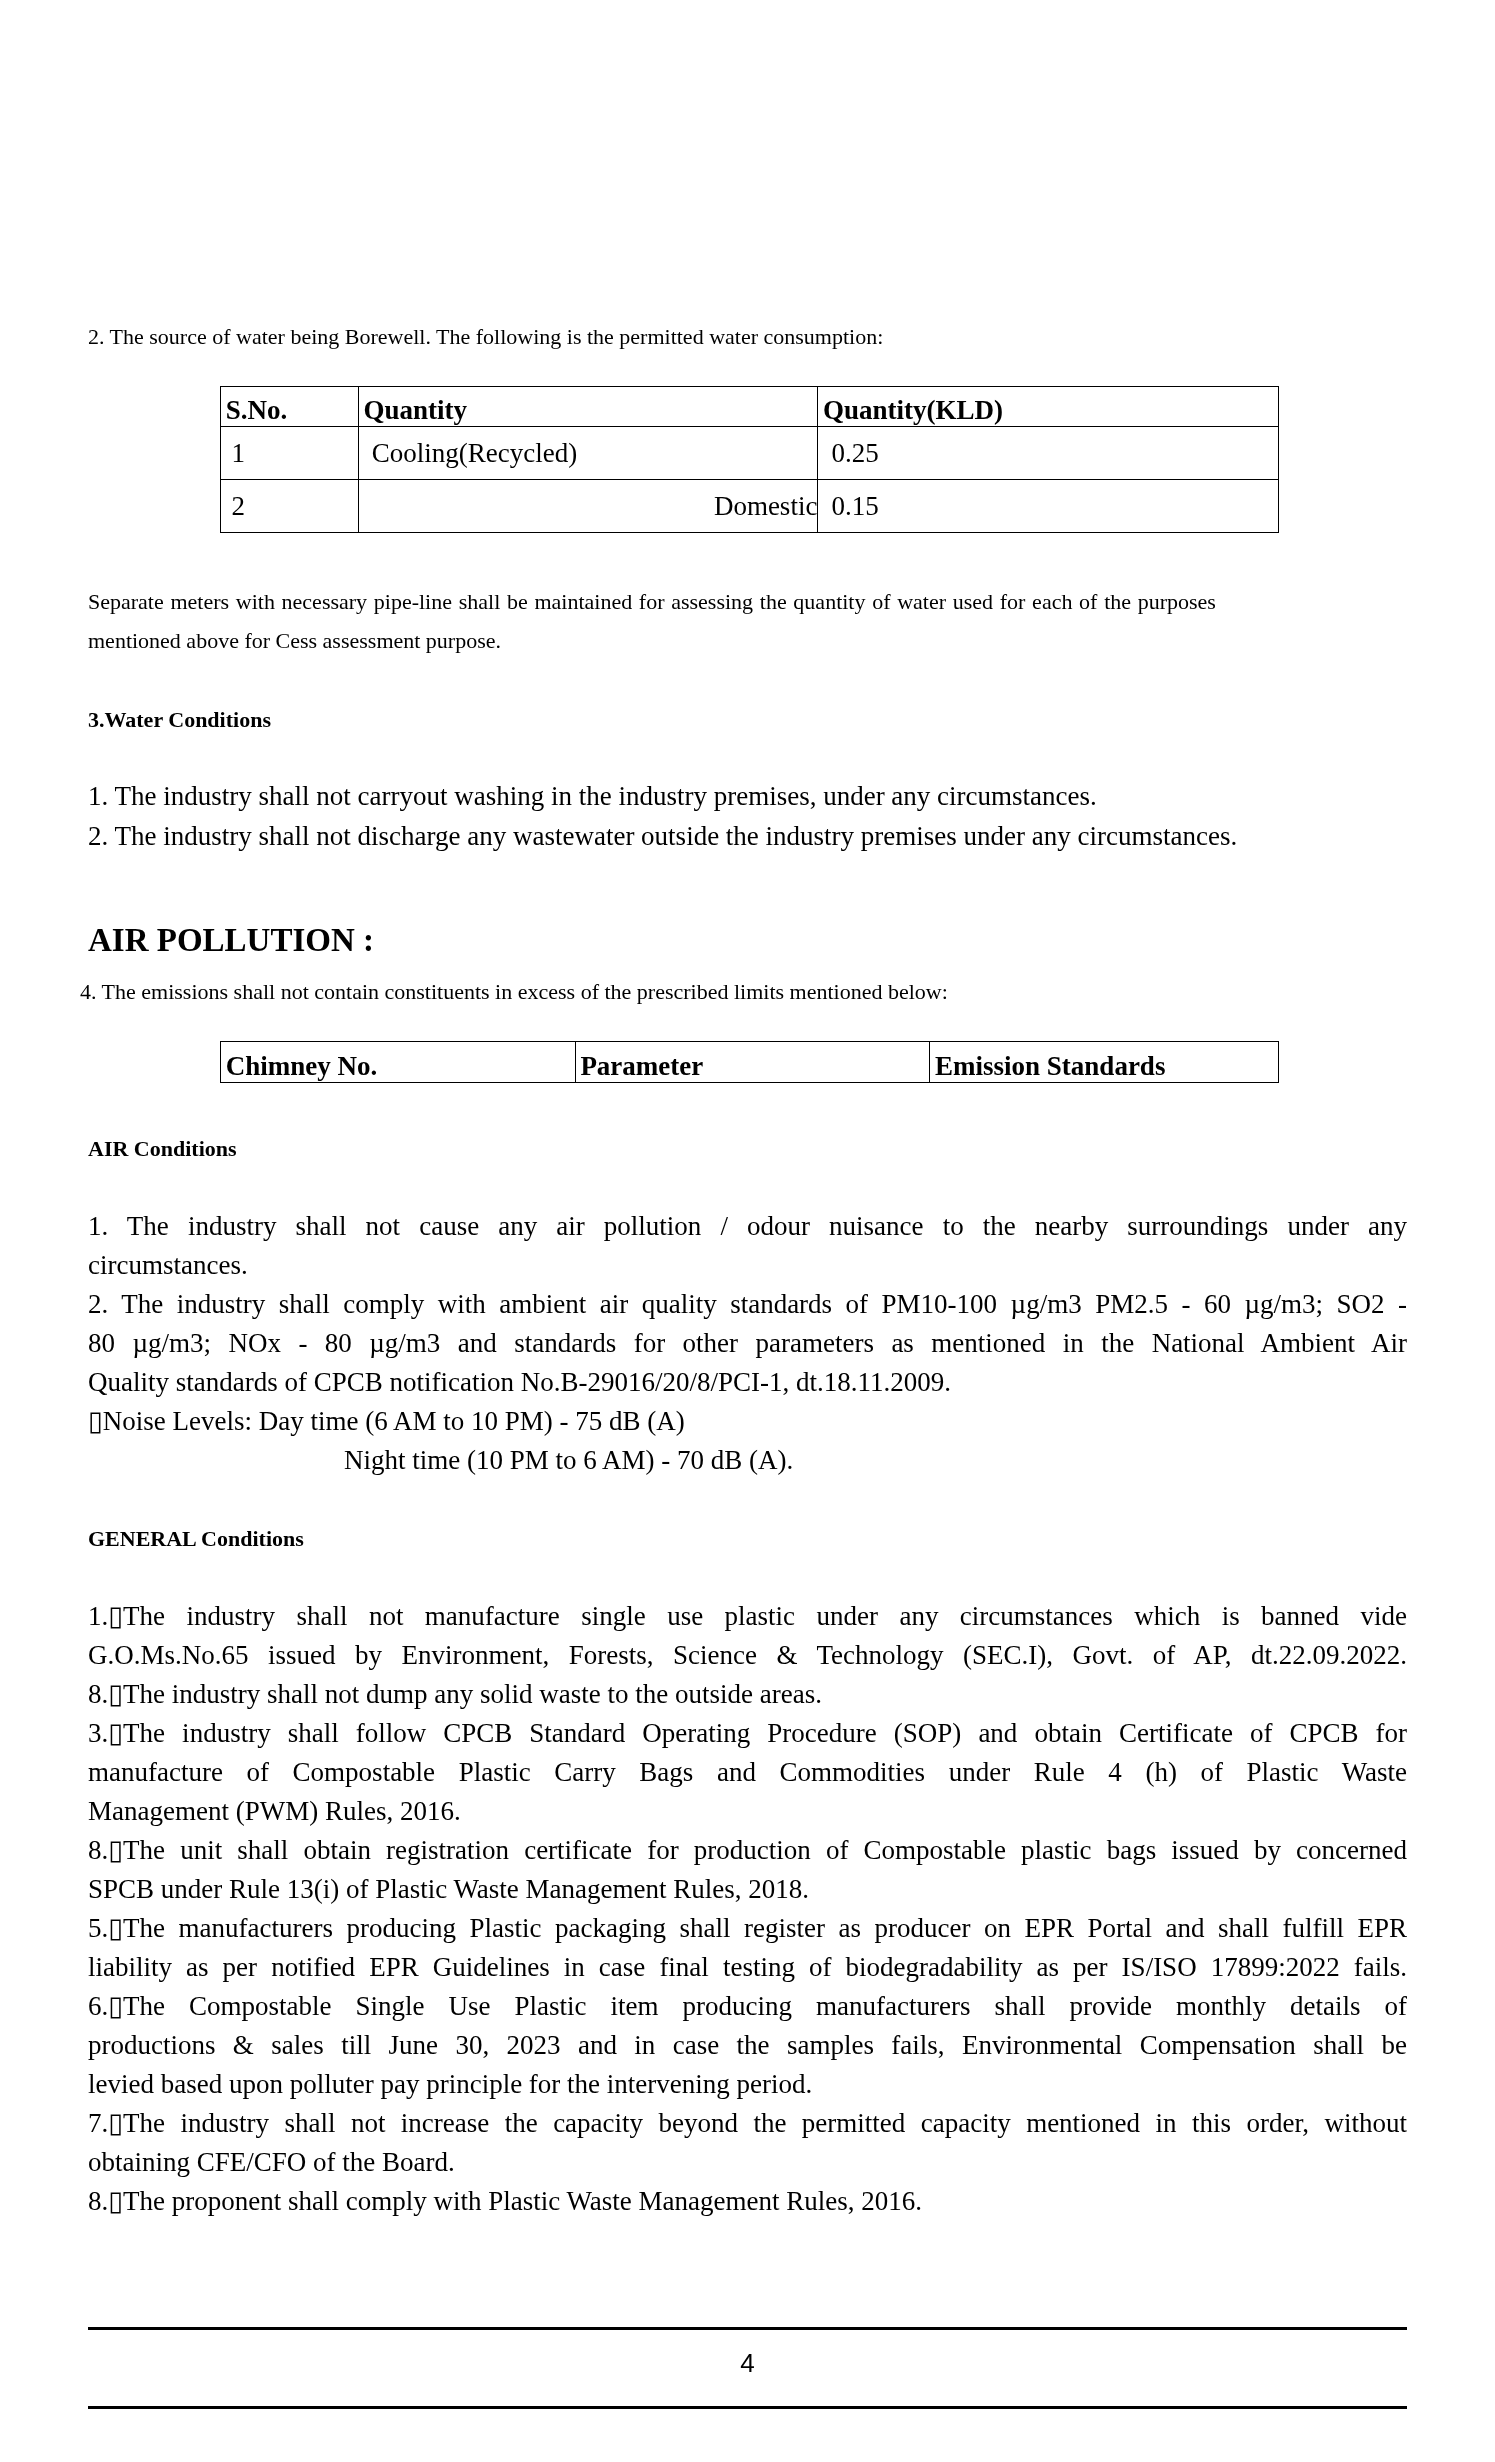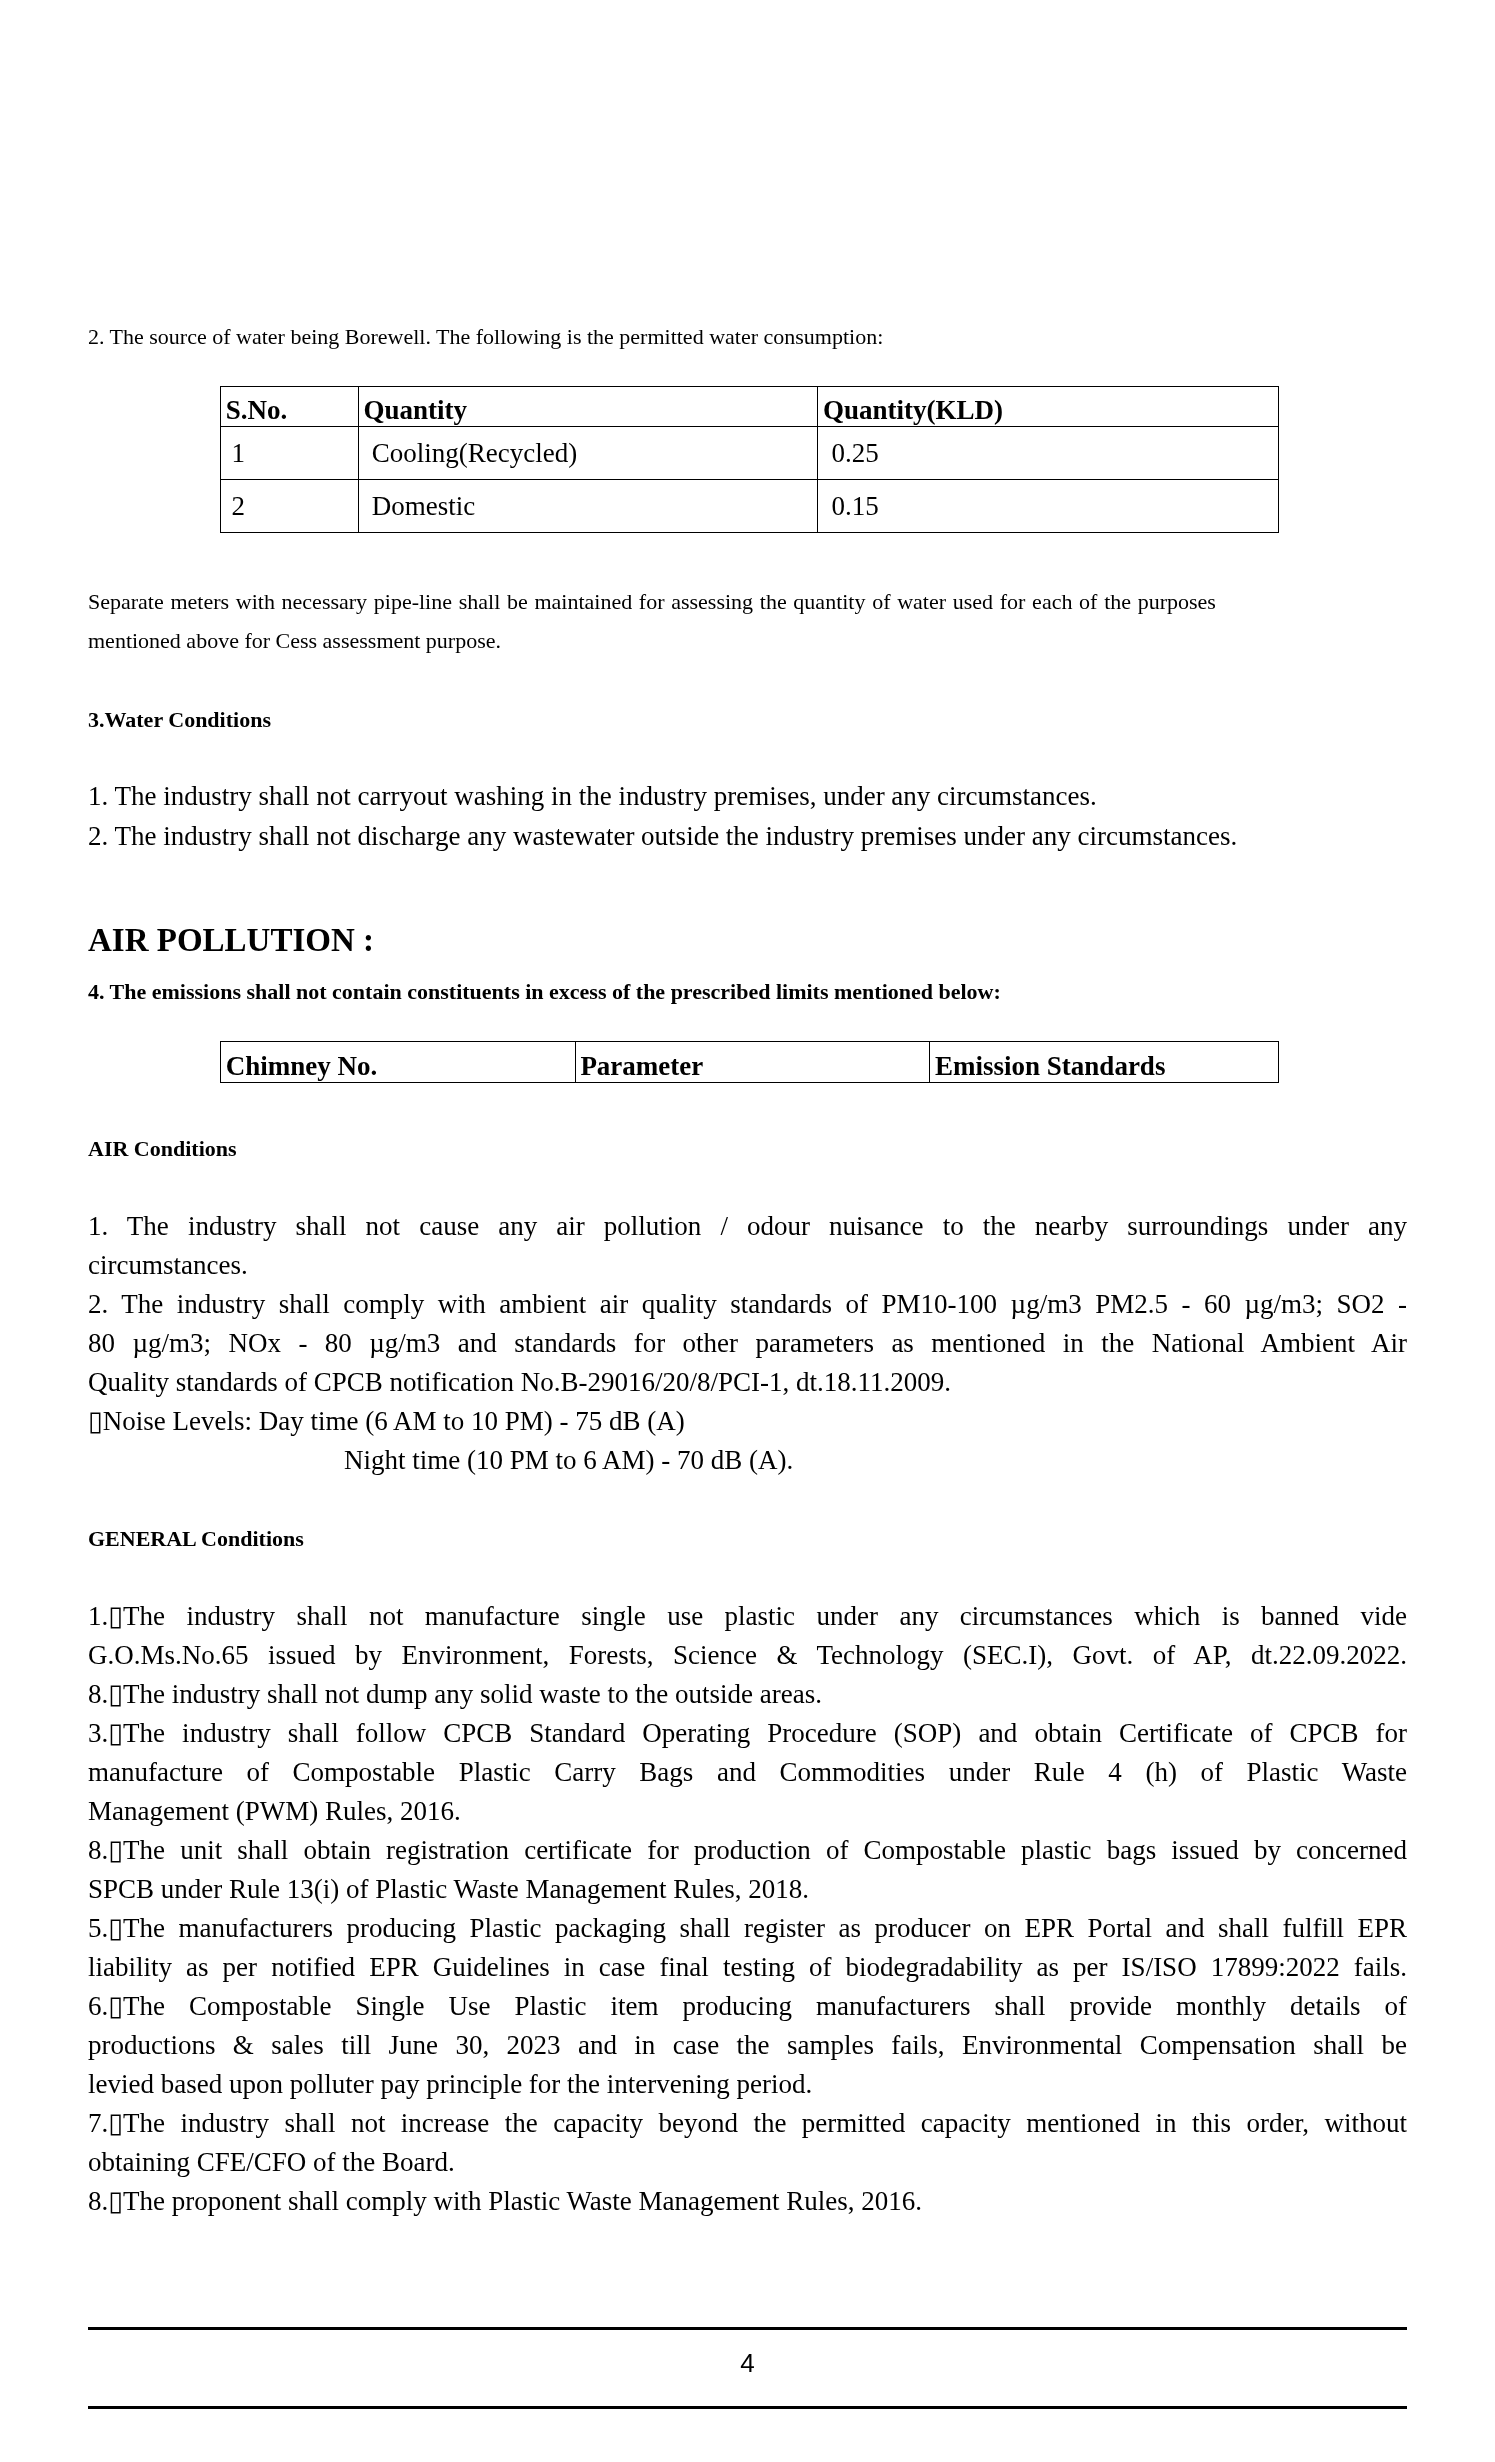--- a/index.html
+++ b/index.html
@@ -28,35 +28,35 @@
     <td class="bold" style="width:454px;">Quantity</td>
     <td class="bold">Quantity(KLD)</td>
   </tr>
   <tr style="height:53px;">
     <td style="vertical-align:middle; padding-left:10.6px;">1</td>
     <td style="vertical-align:middle; padding-left:13px;">Cooling(Recycled)</td>
     <td style="vertical-align:middle; padding-left:13px;">0.25</td>
   </tr>
   <tr style="height:53px;">
     <td style="vertical-align:middle; padding-left:10.6px;">2</td>
-    <td style="vertical-align:middle; padding-left:13px;">Domestic</td>
+    <td style="vertical-align:middle; padding-left:29px;text-align:right;">Domestic</td>
     <td style="vertical-align:middle; padding-left:13px;">0.15</td>
   </tr>
 </tbody>
   </table>
 
 <div class="abs small" style="left:88px; top:589px; width:1319px; word-spacing:1.2px;">Separate  meters  with  necessary  pipe-line  shall   be maintained for assessing the quantity of water  used  for  each of the purposes</div>
 <div class="abs small" style="left:88px; top:628px;">mentioned above for Cess assessment purpose.</div>
 
 <div class="abs small bold" style="left:88px; top:707px;">3.Water Conditions</div>
 <div class="abs body" style="left:88px; top:777px;">1. The industry shall not carryout washing in the industry premises, under any circumstances.</div>
 <div class="abs body" style="left:88px; top:817px;">2. The industry shall not discharge any wastewater outside the industry premises under any circumstances.</div>
 
 <div class="abs bold" style="left:88px; top:890px; font-size:33px;margin-top:32px;">AIR POLLUTION :</div>
-<div class="abs small" style="left:88px; top:979px;font-weight:bold;">4. The  emissions shall not contain constituents in excess of the prescribed limits mentioned below:</div>
+<div class="abs small" style="left:80px; top:979px;">4. The  emissions shall not contain constituents in excess of the prescribed limits mentioned below:</div>
 
 <table class="t" style="left:220px; top:1041px; width:1059px;">
   <tbody>
       <tr style="height:41px;">
     <td class="bold" style="width:349px;">Chimney No.</td>
     <td class="bold" style="width:349px;">Parameter</td>
     <td class="bold">Emission Standards</td>
   </tr>
 </tbody>
   </table>

